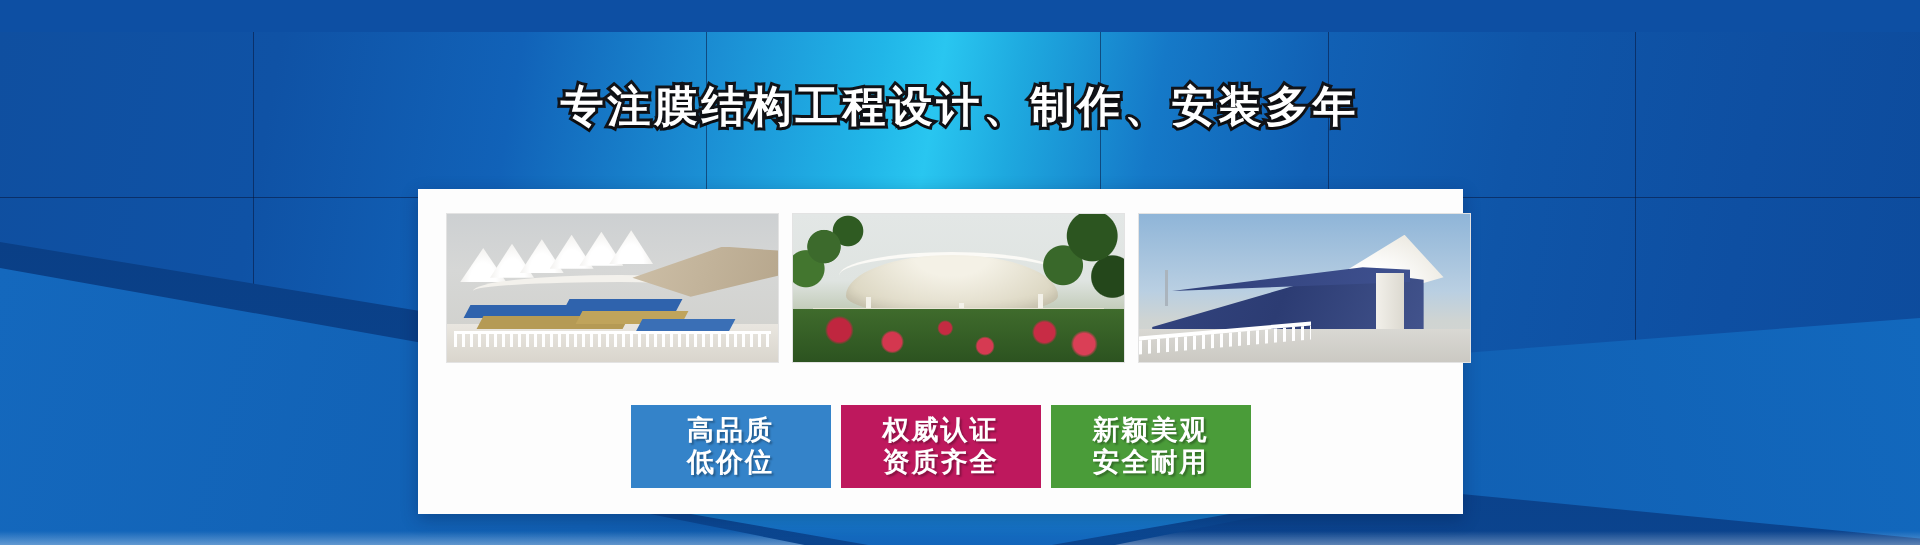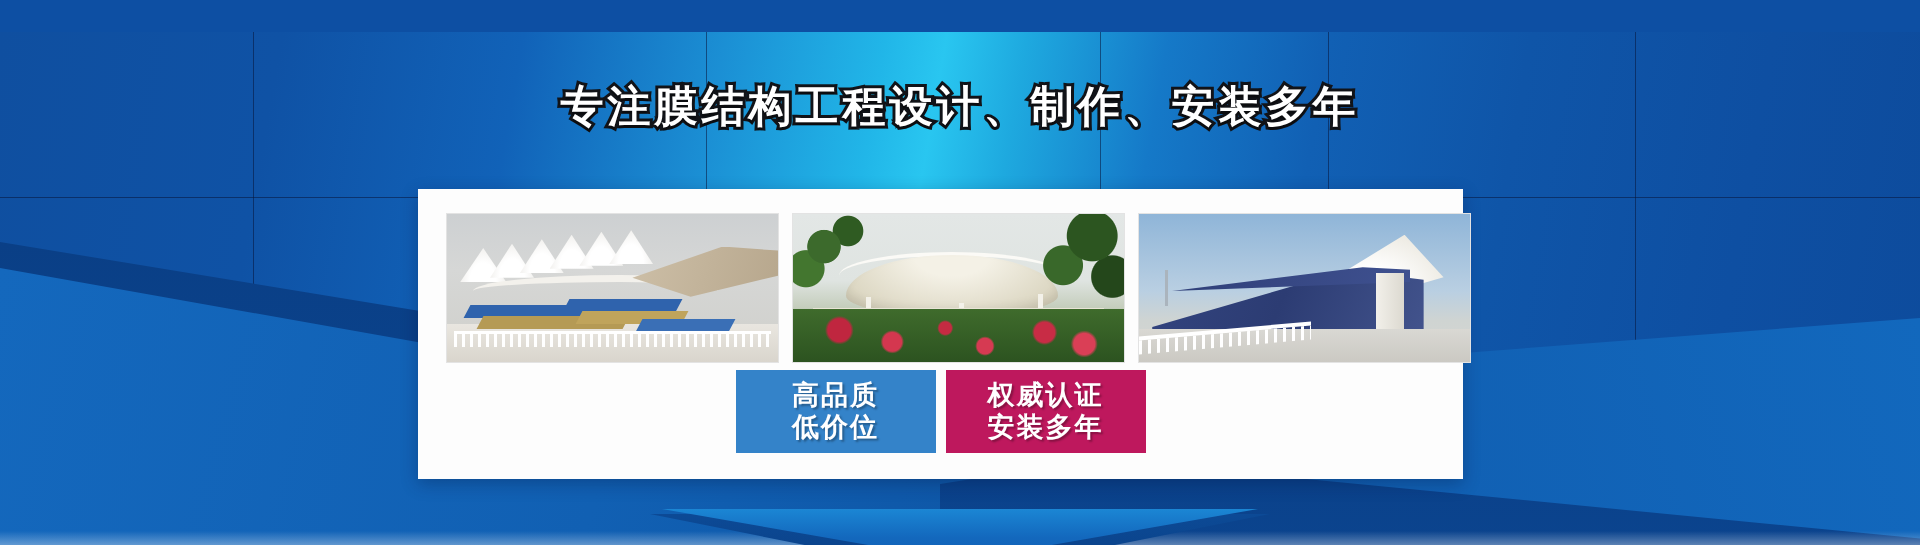--- a/index.html
+++ b/index.html
@@ -92,21 +92,21 @@
     white-space:nowrap;
     -webkit-text-stroke:6px #111318;
     paint-order:stroke fill;
     text-shadow:0 3px 0 rgba(0,0,0,.35);
   }
 
   
   .card{
     position:absolute;
     left:418px; top:157px;
-    width:1045px; height:290px;
+    width:1045px; height:325px;
     background:#fdfdfd;
     box-shadow:0 5px 16px rgba(0,20,60,.30);
   }
   .photos{
     position:absolute; left:28px; top:24px;
     display:flex; gap:13px;
   }
   .photo{
     width:333px; height:150px;
     position:relative; overflow:hidden;
@@ -307,19 +307,23 @@
     <div class="badges">
 
       <div class="badge" style="background:#3483c9">
         <span>高品质</span>
         <span>低价位</span>
       </div>
 
 
       <div class="badge" style="background:#be185d">
         <span>权威认证</span>
-        <span>安装多年</span>
-      </div>
-
+        <span>资质齐全</span>
+      </div>
+
+      <div class="badge" style="background:#4a9c39">
+        <span>新颖美观</span>
+        <span>安全耐用</span>
+      </div>
 
     </div>
   </div>
 </div>
 
 </body></html>

